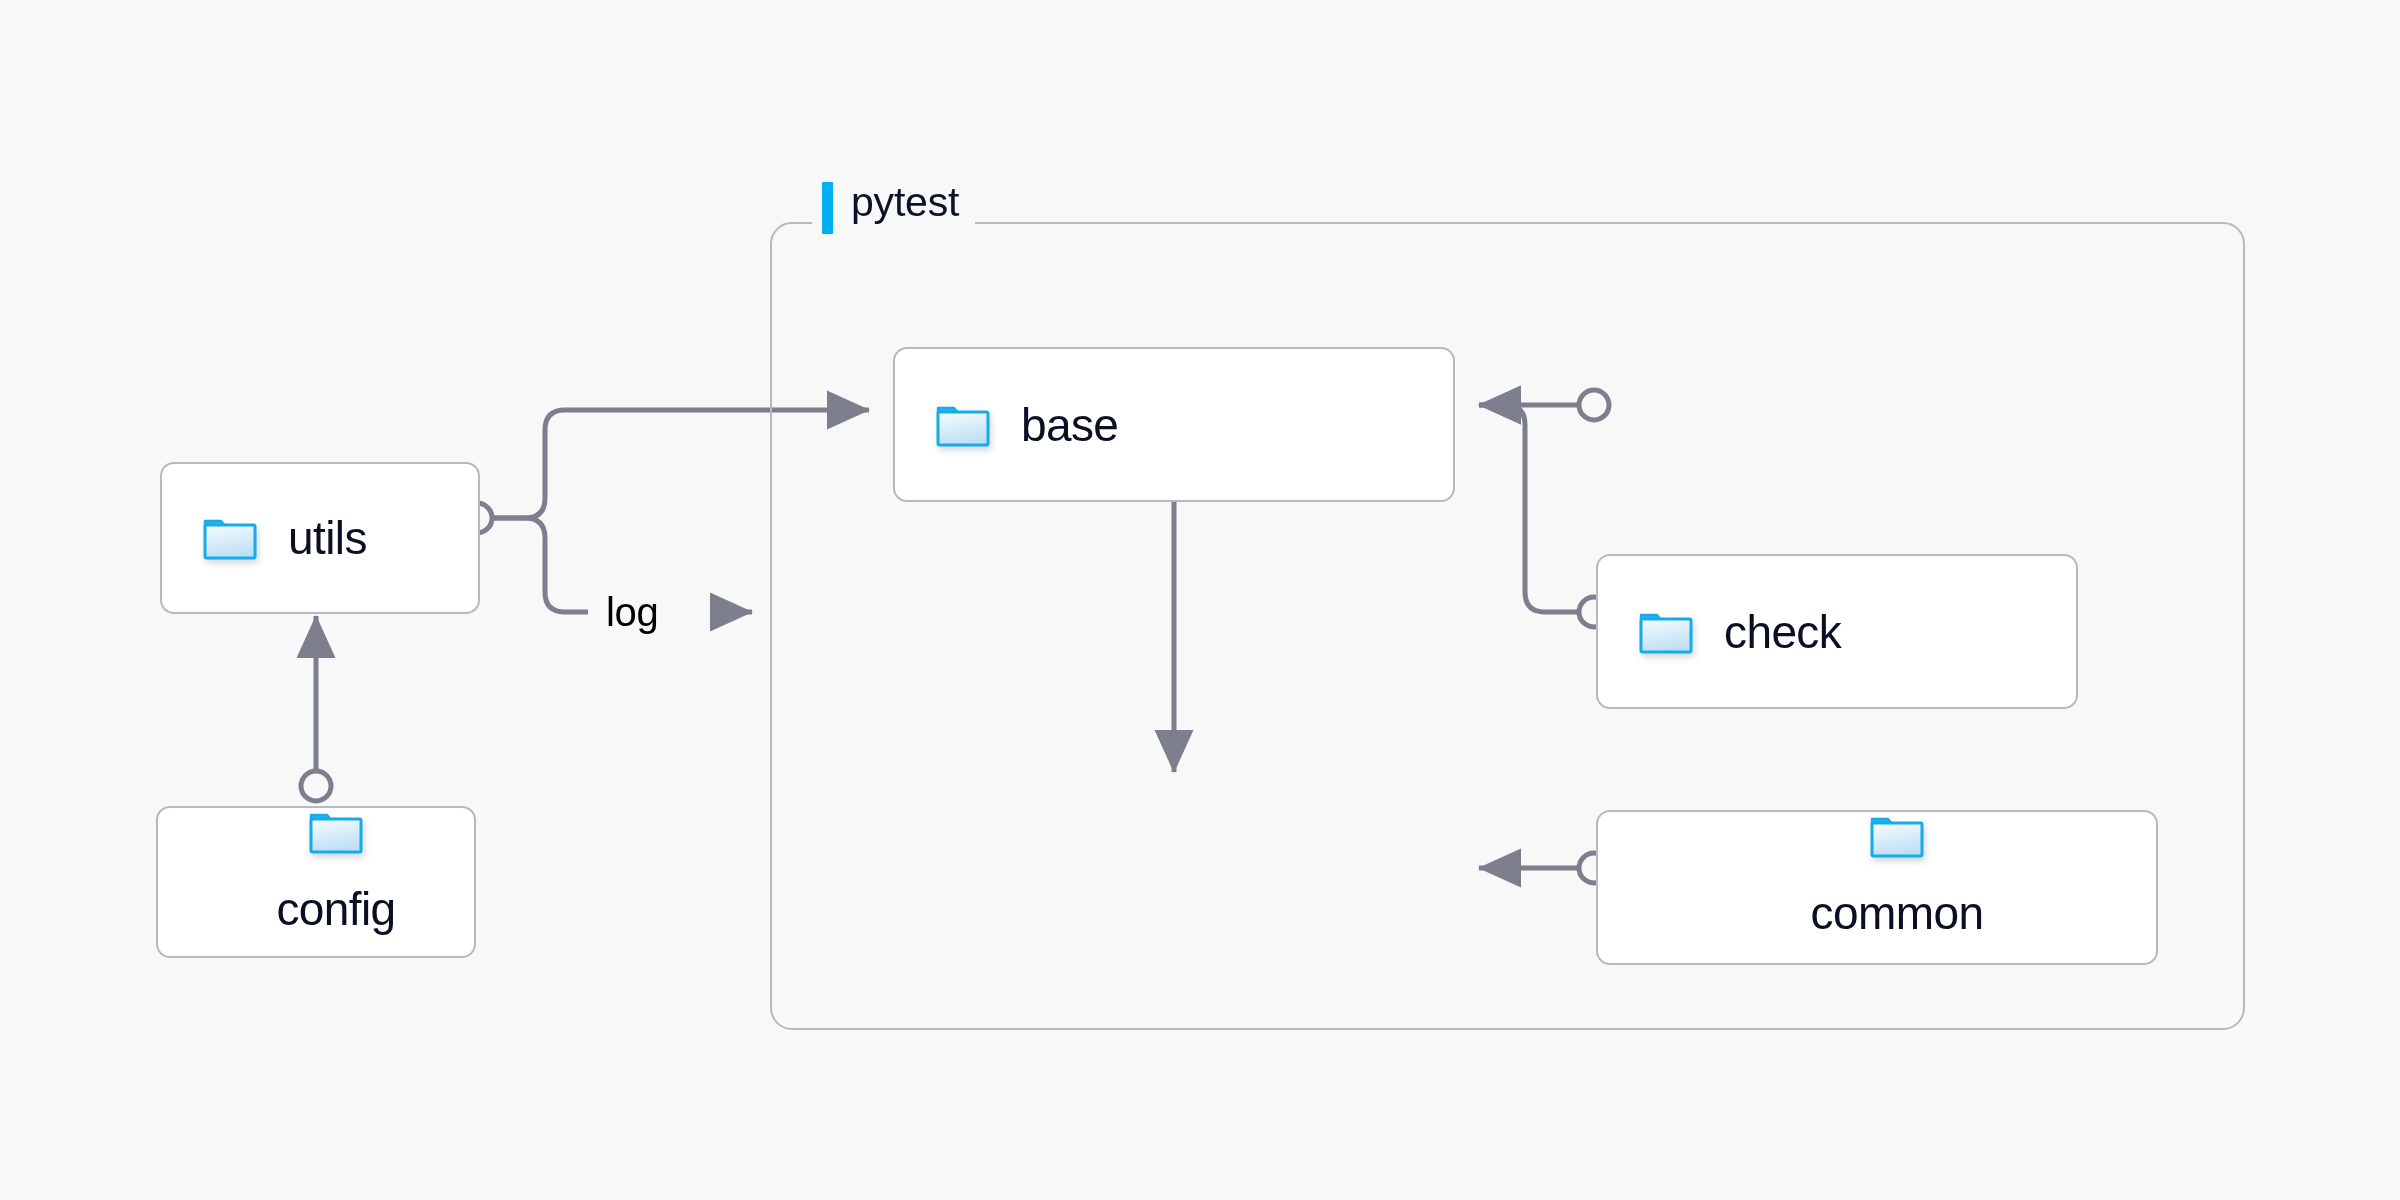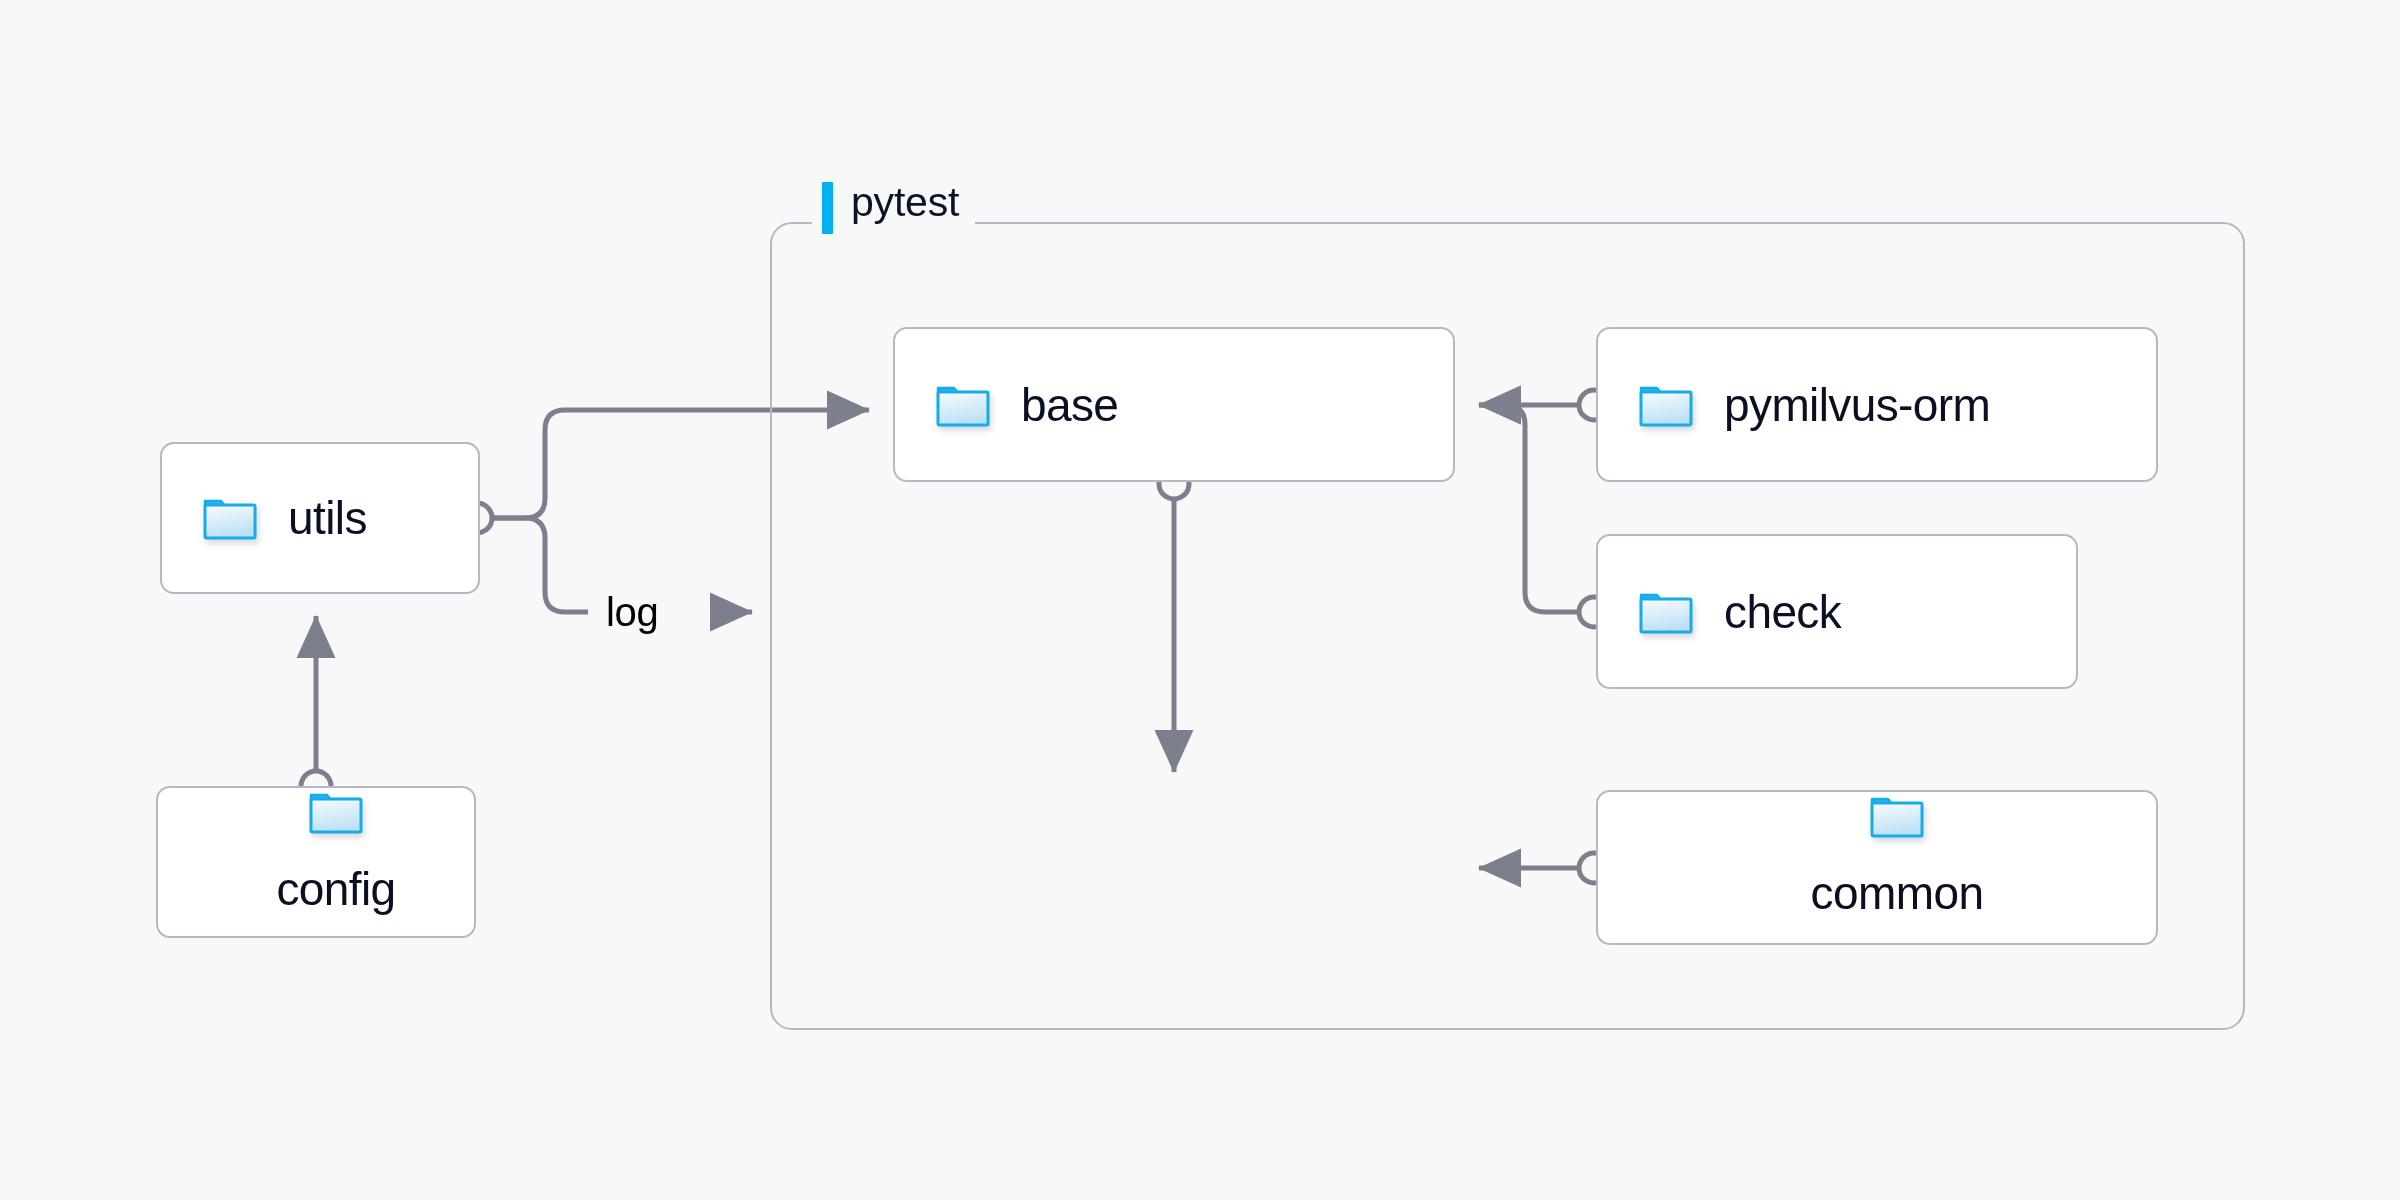--- a/index.html
+++ b/index.html
@@ -63,20 +63,21 @@
   .node {
     position: absolute;
     box-sizing: border-box;
     background: #ffffff;
     border: 2px solid #b7b8c4;
     border-radius: 14px;
     display: flex;
     align-items: center;
     padding-left: 40px;
     gap: 30px;
+    margin-top: 20px;
   }
   .node-label {
     font-size: 46px;
     color: #0a0f24;
     letter-spacing: -0.6px;
     white-space: nowrap;
     line-height: 1;
   }
 
   
@@ -202,35 +203,20 @@
           </linearGradient>
         </defs>
         <path d="M3 7 h16 l4 5 h-20 z" fill="#29b6f2" stroke="#15ace8" stroke-width="2.4" stroke-linejoin="round"></path>
         <rect x="3" y="11" width="50" height="33" rx="1.5" fill="url(#fg3)" stroke="#15ace8" stroke-width="3"></rect>
       </svg>
     </span>
     <span class="node-label">base</span>
   </div>
 
 
-  <div class="node" style="left:1596px; top:327px; width:562px; height:155px;">
-    <span class="folder-icon">
-      <svg viewBox="0 0 56 48" width="56" height="48" xmlns="http://www.w3.org/2000/svg">
-        <defs>
-          <linearGradient id="fg5" x1="0" y1="0" x2="0.25" y2="1">
-            <stop offset="0%" stop-color="#f7fcff"></stop>
-            <stop offset="100%" stop-color="#bfe0f4"></stop>
-          </linearGradient>
-        </defs>
-        <path d="M3 7 h16 l4 5 h-20 z" fill="#29b6f2" stroke="#15ace8" stroke-width="2.4" stroke-linejoin="round"></path>
-        <rect x="3" y="11" width="50" height="33" rx="1.5" fill="url(#fg5)" stroke="#15ace8" stroke-width="3"></rect>
-      </svg>
-    </span>
-    <span class="node-label">pymilvus-orm</span>
-  </div>
 
   <div class="node" style="left:1596px; top:534px; width:482px; height:155px;">
     <span class="folder-icon">
       <svg viewBox="0 0 56 48" width="56" height="48" xmlns="http://www.w3.org/2000/svg">
         <defs>
           <linearGradient id="fg6" x1="0" y1="0" x2="0.25" y2="1">
             <stop offset="0%" stop-color="#f7fcff"></stop>
             <stop offset="100%" stop-color="#bfe0f4"></stop>
           </linearGradient>
         </defs>

